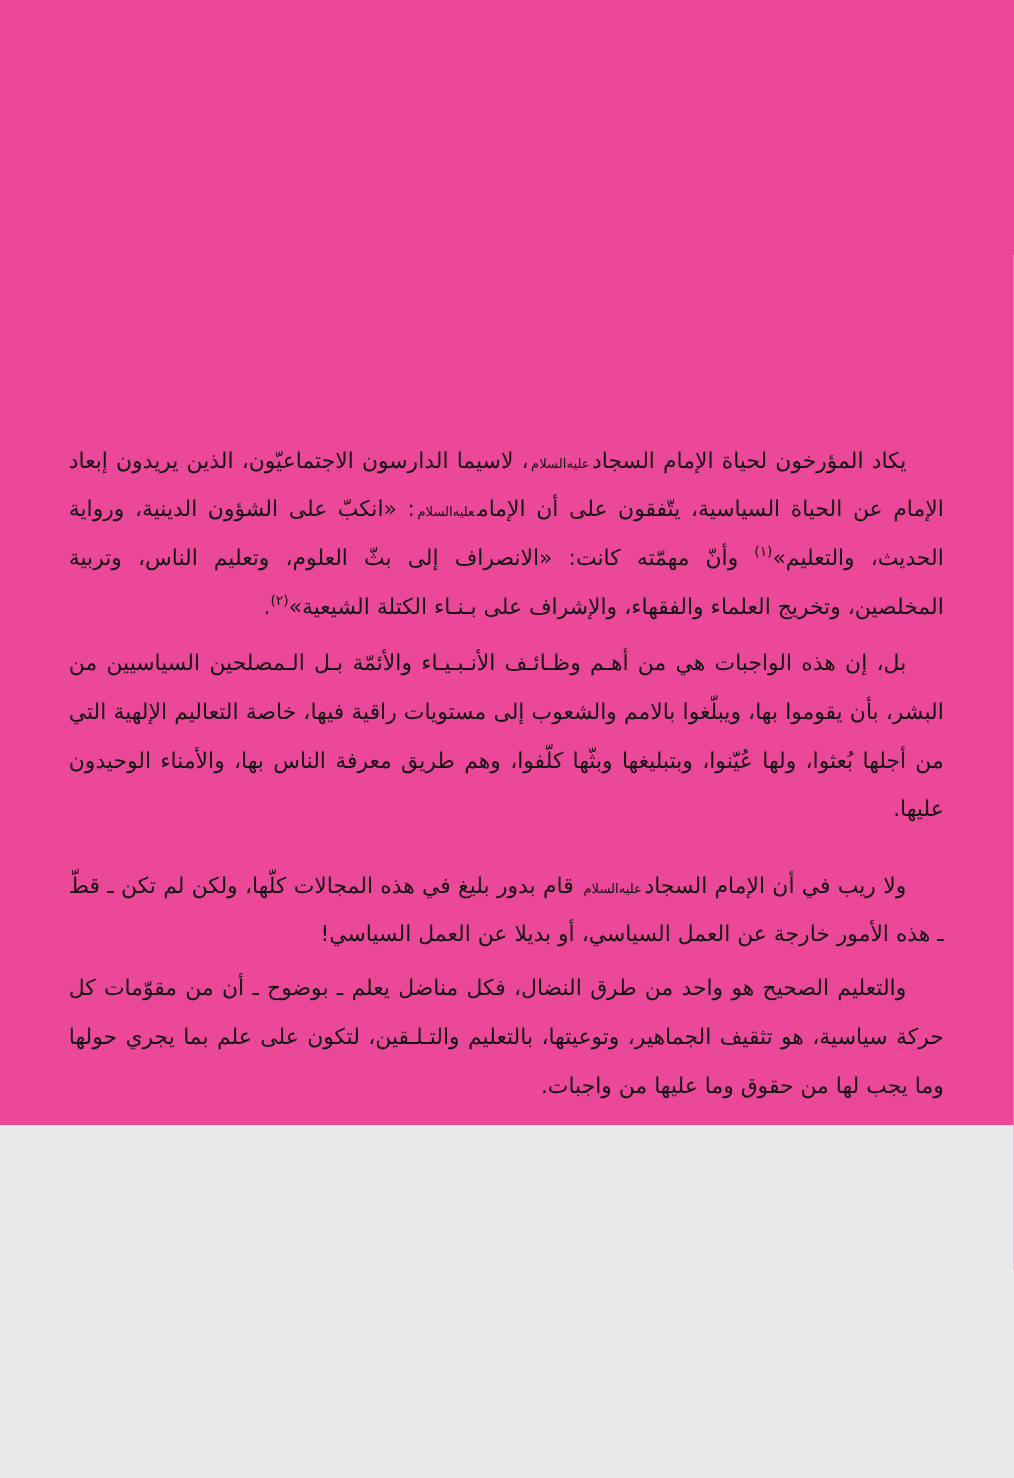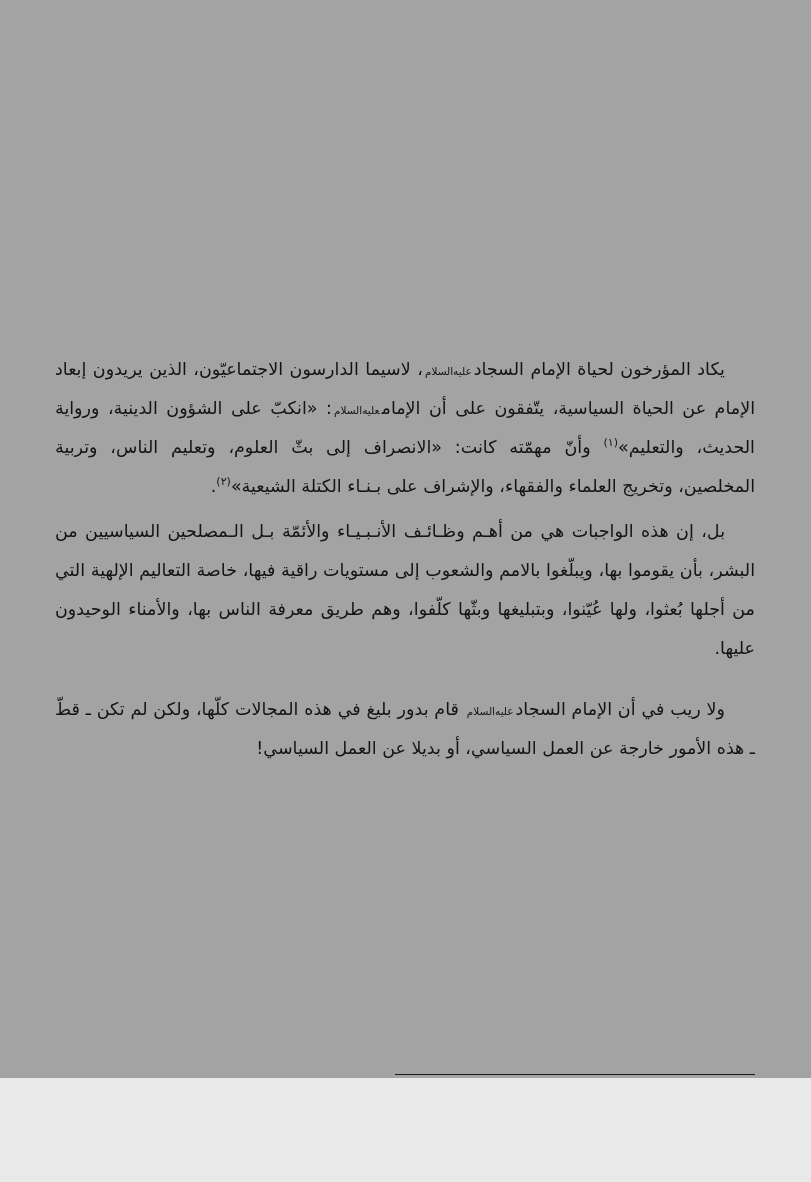--- a/index.html
+++ b/index.html
@@ -3,23 +3,23 @@
 <meta charset="utf-8">
 <style>
   html, body {
     margin: 0;
     padding: 0;
     background: #e9e9e9;
   }
   .page {
     position: relative;
     width: 811px;
-    height: 1078px;
+    height: 900px;
     margin: 0 auto;
-    background: #a3a3a3;
+    background: #ec4899;
     overflow: hidden;
     font-family: "DejaVu Sans", sans-serif;
     color: #141414;
   }
   .text-block {
     position: absolute;
     top: 350px;
     right: 56px;
     width: 700px;
     direction: rtl;
@@ -77,20 +77,21 @@
 <div class="page">
 
   <div class="text-block">
 
     <p class="para"><span>يكاد المؤرخون لحياة الإمام السجاد</span><span class="honorific">عليه‌السلام</span><span>، لاسيما الدارسون الاجتماعيّون، الذين يريدون إبعاد الإمام عن الحياة السياسية، يتّفقون على أن الإمام</span><span class="honorific">عليه‌السلام</span><span>: «انكبّ على الشؤون الدينية، ورواية الحديث، والتعليم»</span><span class="fnref">(١)</span><span> وأنّ مهمّته كانت: «الانصراف إلى بثّ العلوم، وتعليم الناس، وتربية المخلصين، وتخريج العلماء والفقهاء، والإشراف على بـنـاء الكتلة الشيعية»</span><span class="fnref">(٢)</span><span>.</span></p>
 
     <p class="para gap-sm">بل، إن هذه الواجبات هي من أهـم وظـائـف الأنـبـيـاء والأئمّة بـل الـمصلحين السياسيين من البشر، بأن يقوموا بها، ويبلّغوا بالامم والشعوب إلى مستويات راقية فيها، خاصة التعاليم الإلهية التي من أجلها بُعثوا، ولها عُيّنوا، وبتبليغها وبثّها كلّفوا، وهم طريق معرفة الناس بها، والأمناء الوحيدون عليها.</p>
 
     <p class="para gap-lg"><span>ولا ريب في أن الإمام السجاد</span><span class="honorific">عليه‌السلام</span><span> قام بدور بليغ في هذه المجالات كلّها، ولكن لم تكن ـ قطّ ـ هذه الأمور خارجة عن العمل السياسي، أو بديلا عن العمل السياسي!</span></p>
 
+    <p class="para gap-xs">والتعليم الصحيح هو واحد من طرق النضال، فكل مناضل يعلم ـ بوضوح ـ أن من مقوّمات كل حركة سياسية، هو تثقيف الجماهير، وتوعيتها، بالتعليم والتـلـقين، لتكون على علم بما يجري حولها وما يجب لها من حقوق وما عليها من واجبات.</p>
 
 
   </div>
 
   <div class="footnote-area">
     <hr class="footnote-separator">
     <p class="footnote">(١) معتزلة اليمن (ص ١٧ ـ ١٨).</p>
   </div>
 
 </div>

